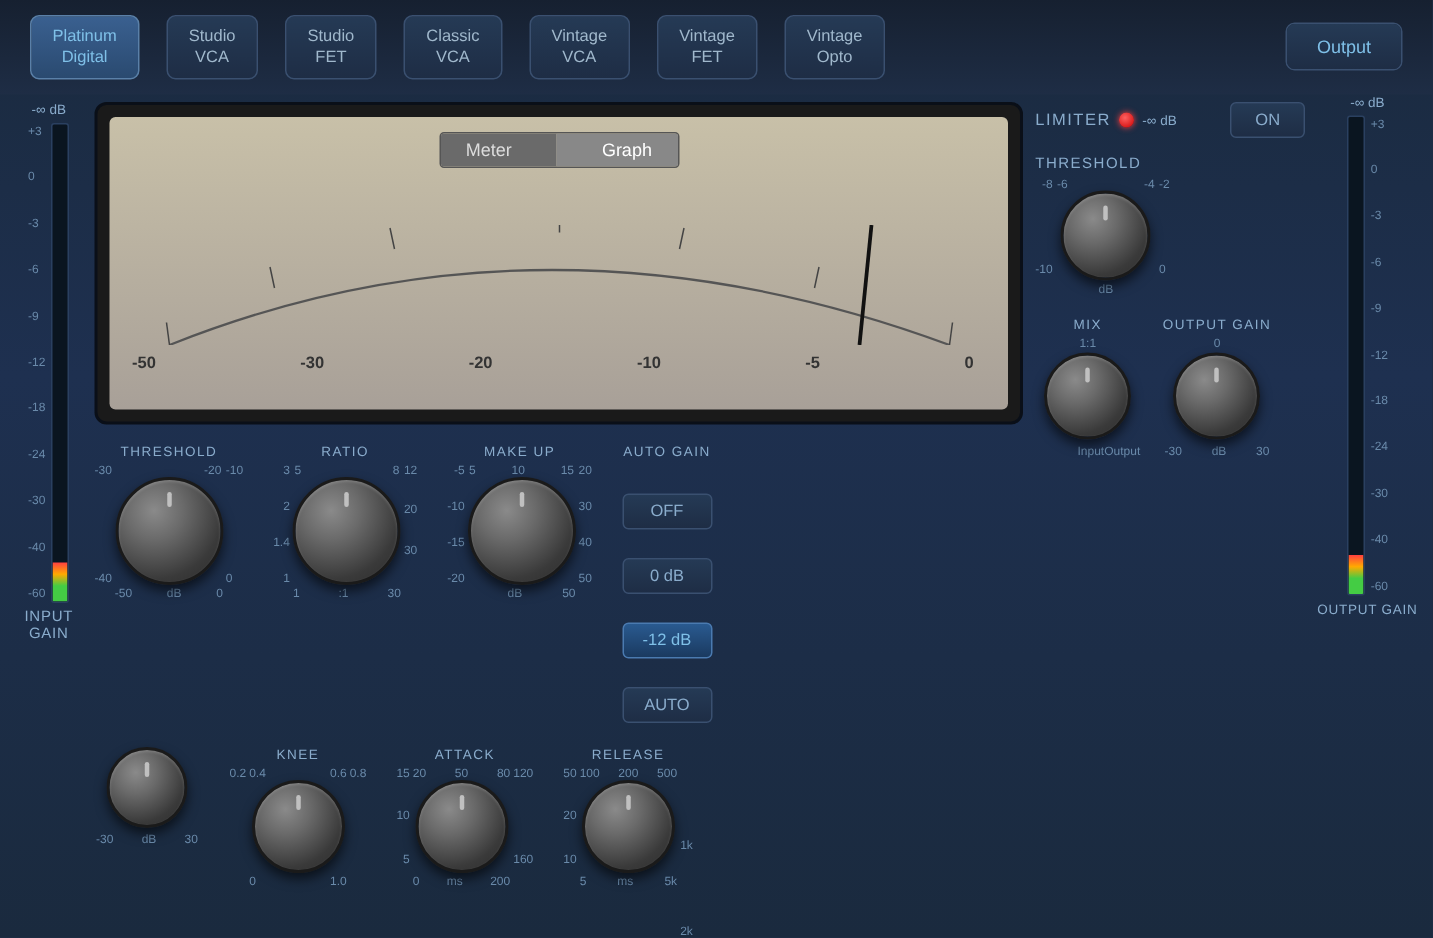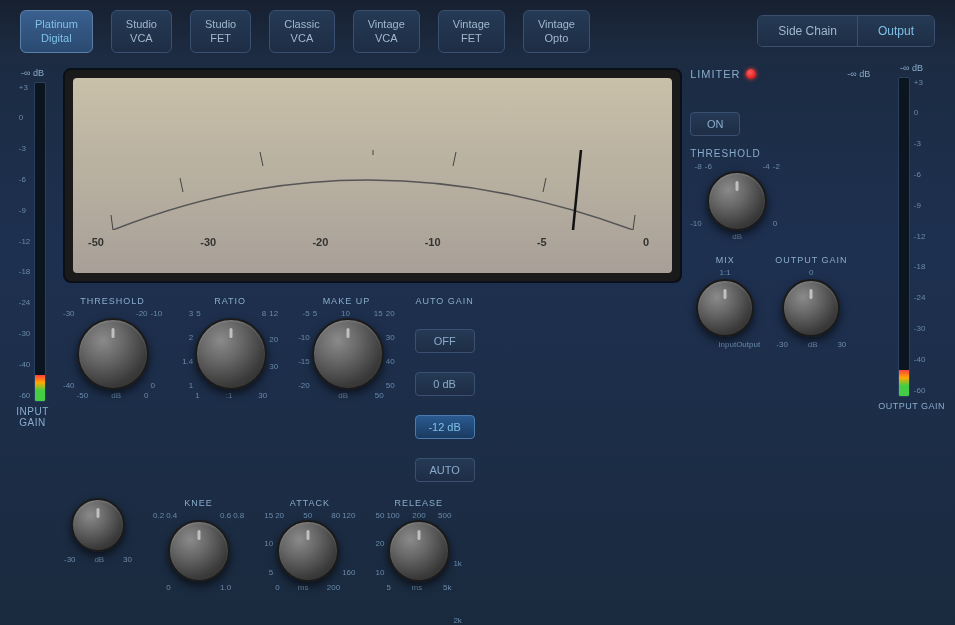--- a/index.html
+++ b/index.html
@@ -243,22 +243,22 @@
     .right-panel {
       width: 180px;
       display: flex;
       flex-direction: column;
       gap: 6px;
       padding-top: 5px;
     }
 
     .limiter-section {
       display: flex;
-      flex-direction: column;
       gap: 4px;
+      justify-content: space-between;
     }
 
     .limiter-label {
       color: #8aaccc;
       font-size: 11px;
       letter-spacing: 1px;
     }
 
     .led-red {
       width: 10px;
@@ -278,21 +278,20 @@
       width: 50px;
       padding: 5px 0;
       border-radius: 4px;
       border: 1px solid #3a5070;
       background: linear-gradient(180deg, #253a55 0%, #1e2d45 100%);
       color: #8aaccc;
       font-size: 11px;
       text-align: center;
       cursor: pointer;
       align-self: flex-start;
-      margin-top: 28px;
     }
 
     .distortion-section {
       margin-top: 8px;
     }
 
     .section-label {
       color: #8aaccc;
       font-size: 10px;
       letter-spacing: 1px;
@@ -375,21 +374,20 @@
       <div class="preset-tab active" style="color:#7fc0e8; border-color:#5a80a8; background:linear-gradient(180deg,#3a6090,#2a4a70);">Platinum<br>Digital</div>
       <div class="preset-tab">Studio<br>VCA</div>
       <div class="preset-tab">Studio<br>FET</div>
       <div class="preset-tab">Classic<br>VCA</div>
       <div class="preset-tab">Vintage<br>VCA</div>
       <div class="preset-tab">Vintage<br>FET</div>
       <div class="preset-tab">Vintage<br>Opto</div>
     </div>
 
     <div class="top-right-buttons">
-      <div class="top-btn">Side Chain</div>
       <div class="top-btn active" style="color:#7fc0e8;">Output</div>
     </div>
   </div>
 
   <div class="content-area">
 
     <div class="left-meter">
       <div class="meter-label">-∞ dB</div>
       <div style="display:flex;align-items:flex-start;gap:4px;">
         <div class="meter-scale-col">
@@ -410,20 +408,24 @@
         </div>
       </div>
       <div class="input-gain-label">INPUT GAIN</div>
     </div>
 
     <div class="middle-area">
 
       <div class="vu-display">
         <div class="vu-inner">
 
+          <div class="vu-tabs">
+            <div class="vu-tab">Meter</div>
+            <div class="vu-tab active">Graph</div>
+          </div>
 
           <div style="position:absolute;bottom:25px;left:10px;right:10px;">
             <div style="display:flex;justify-content:space-between;padding:0 5px;color:#333;font-size:11px;font-weight:bold;">
               <span>-50</span>
               <span>-30</span>
               <span>-20</span>
               <span>-10</span>
               <span>-5</span>
               <span style="margin-right:8px;">0</span>
             </div>

